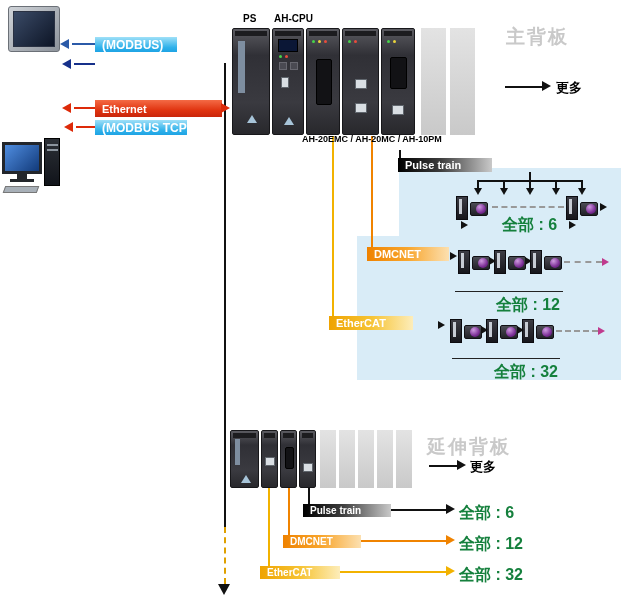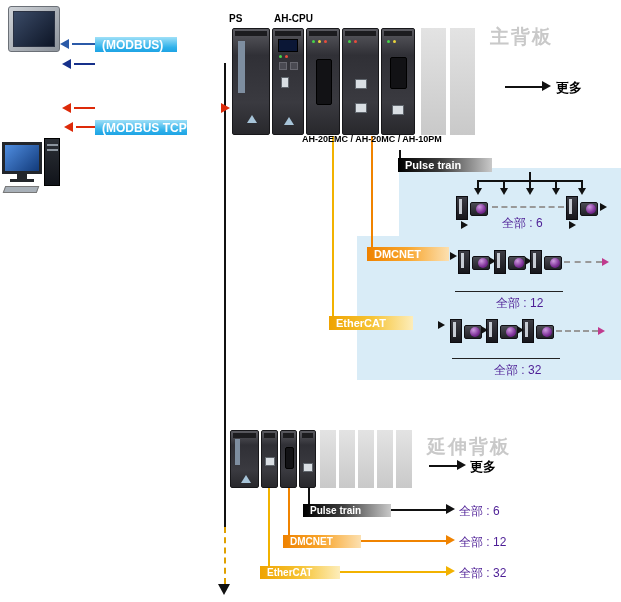--- a/index.html
+++ b/index.html
@@ -33,39 +33,39 @@
 .m-strip{position:absolute;background:#7e8ea0}
 .m-led{position:absolute;width:3px;height:3px;border-radius:50%}
 .delta-tri{position:absolute;width:0;height:0;border-left:5px solid transparent;border-right:5px solid transparent;border-bottom:8px solid #a7c4d8}
 .servo{position:absolute;width:32px;height:24px}
 .sv-drive{position:absolute;left:0;top:0;width:12px;height:24px;background:linear-gradient(180deg,#3c3c44,#17171c);border:1px solid #0c0c10}
 .sv-drive::after{content:"";position:absolute;left:2px;top:2px;width:3px;height:15px;background:#c7ccd4}
 .sv-motor{position:absolute;left:14px;top:6px;width:18px;height:14px;background:linear-gradient(180deg,#4c4c55,#222228);border-radius:2px;border:1px solid #101014}
 .sv-motor::after{content:"";position:absolute;right:1px;top:1px;width:10px;height:10px;border-radius:50%;background:radial-gradient(circle at 35% 30%,#cf9be0,#7c2f96 60%,#45105c)}
 .gray-title{position:absolute;font-size:19px;font-weight:bold;color:#c9c9c9;letter-spacing:2px;white-space:nowrap}
 .lbl{position:absolute;font-weight:bold;color:#000;white-space:nowrap}
-.total{position:absolute;font-weight:normal;color:#4c1d95;font-size:12px;white-space:nowrap}
+.total{position:absolute;font-weight:bold;color:#15803d;font-size:16px;white-space:nowrap}
 </style>
 </head>
 <body>
 
 <div id="stage">
 
   <div class="panel" style="left:399px;top:168px;width:222px;height:68px"></div>
   <div class="panel" style="left:357px;top:236px;width:264px;height:144px"></div>
 
   <div class="vline" style="left:224px;top:63px;height:464px"></div>
   <div class="abs" style="left:224px;top:527px;height:57px;width:0;border-left:2px dashed #dfa000"></div>
   <div class="tri tri-dl" style="left:218px;top:584px;color:#111"></div>
 
   <div class="vline" style="left:332px;top:136px;height:180px;background:#f2b200"></div>
   <div class="vline" style="left:371px;top:136px;height:111px;background:#f08300"></div>
   <div class="vline" style="left:399px;top:150px;height:9px"></div>
 
-  <div class="lbl" style="left:229px;top:13px;font-size:10px">PS</div>
+  <div class="lbl" style="left:243px;top:13px;font-size:10px">PS</div>
   <div class="lbl" style="left:274px;top:13px;font-size:10px">AH-CPU</div>
 
   <div class="module" style="left:232px;top:28px;width:38px;height:107px">
     <div class="m-band"></div>
     <div class="m-strip" style="left:5px;top:12px;width:7px;height:52px"></div>
     <div class="delta-tri" style="left:14px;top:86px"></div>
   </div>
   <div class="module" style="left:272px;top:28px;width:32px;height:107px">
     <div class="m-band"></div>
     <div class="m-screen" style="left:5px;top:10px;width:20px;height:13px"></div>
@@ -93,21 +93,21 @@
   <div class="module" style="left:381px;top:28px;width:34px;height:107px">
     <div class="m-band"></div>
     <div class="m-led" style="left:5px;top:11px;background:#47d44a"></div>
     <div class="m-led" style="left:11px;top:11px;background:#e8d33c"></div>
     <div class="m-dsub" style="left:8px;top:28px;width:17px;height:32px"></div>
     <div class="m-rj45" style="left:10px;top:76px;width:12px;height:10px"></div>
   </div>
   <div class="slot" style="left:421px;top:28px;width:25px;height:107px"></div>
   <div class="slot" style="left:450px;top:28px;width:25px;height:107px"></div>
 
-  <div class="gray-title" style="left:490px;top:24px">主背板</div>
+  <div class="gray-title" style="left:506px;top:24px">主背板</div>
   <div class="hline" style="left:505px;top:86px;width:37px"></div>
   <div class="tri tri-r" style="left:542px;top:81px;color:#111"></div>
   <div class="lbl" style="left:556px;top:79px;font-size:13px">更多</div>
 
   <div class="lbl" style="left:302px;top:134px;font-size:9px">AH-20EMC / AH-20MC / AH-10PM</div>
 
   <div class="bar bar-pulse" style="left:398px;top:158px;width:94px;height:14px">Pulse train</div>
   <div class="vline" style="left:529px;top:172px;height:8px"></div>
   <div class="hline" style="left:477px;top:180px;width:106px"></div>
   <div class="vline" style="left:477px;top:182px;height:6px"></div>
@@ -177,20 +177,21 @@
   <div class="total" style="left:494px;top:362px">全部 : 32</div>
 
   <div class="abs" style="left:8px;top:6px;width:52px;height:46px;background:linear-gradient(135deg,#cfd3d8,#8d939b);border:1px solid #6b7077;border-radius:3px;padding:4px">
     <div style="width:100%;height:100%;background:linear-gradient(135deg,#3a4a66,#0d1526);border:1px solid #2a3142"></div>
   </div>
   <div class="hline" style="left:72px;top:43px;width:23px;background:#2b5aa8"></div>
   <div class="tri tri-l" style="left:60px;top:39px;color:#2b5aa8"></div>
   <div class="bar bar-cyan" style="left:95px;top:37px;width:82px;height:15px">(MODBUS)</div>
   <div class="hline" style="left:74px;top:63px;width:21px;background:#16308a"></div>
   <div class="tri tri-l" style="left:62px;top:59px;color:#16308a"></div>
+  <div class="bar bar-red" style="left:95px;top:100px;width:127px;height:17px">Ethernet</div>
   <div class="hline" style="left:74px;top:107px;width:21px;background:#dd2a09"></div>
   <div class="tri tri-l" style="left:62px;top:103px;color:#dd2a09"></div>
   <div class="tri tri-r" style="left:221px;top:103px;color:#dd2a09"></div>
   <div class="bar bar-cyan" style="left:95px;top:120px;width:92px;height:15px">(MODBUS TCP)</div>
   <div class="hline" style="left:76px;top:126px;width:19px;background:#dd2a09"></div>
   <div class="tri tri-l" style="left:64px;top:122px;color:#dd2a09"></div>
 
   <div class="abs" style="left:2px;top:136px;width:62px;height:62px">
     <div class="abs" style="left:42px;top:2px;width:16px;height:48px;background:linear-gradient(180deg,#2b2f36,#11141a);border:1px solid #000">
       <div class="abs" style="left:2px;top:5px;width:11px;height:2px;background:#8b949e"></div>

